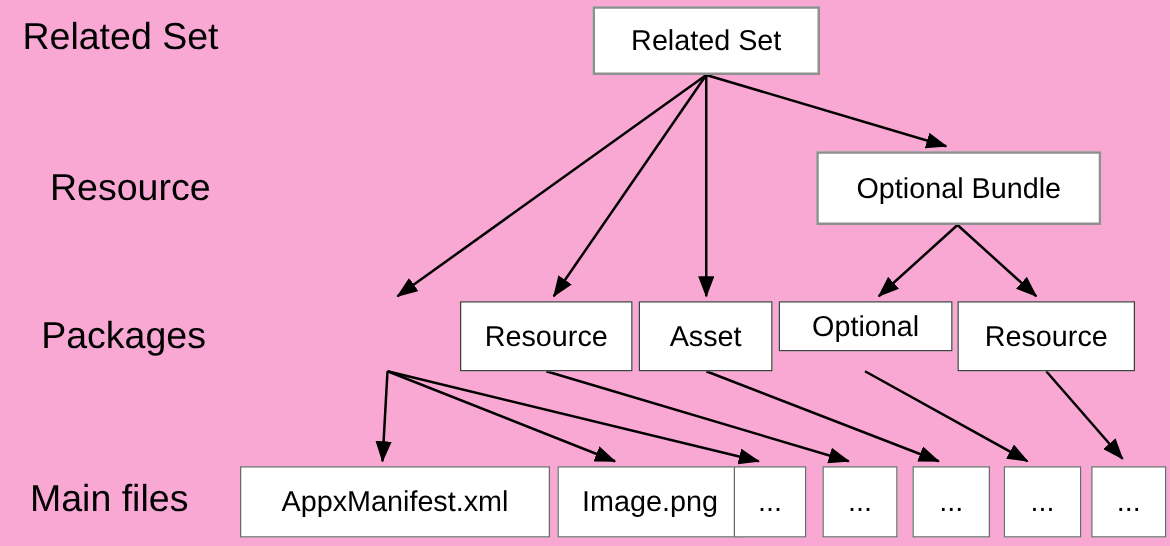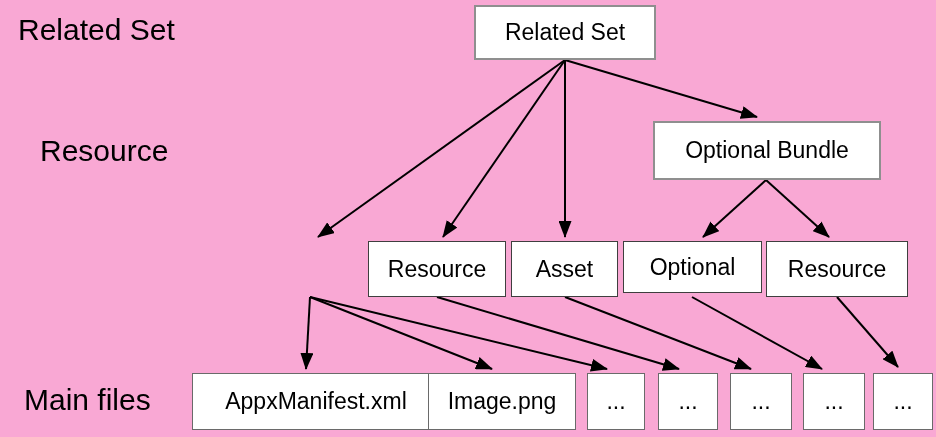--- a/index.html
+++ b/index.html
@@ -48,24 +48,24 @@
   #label-related-set { left: 18px;  top: 13px;  }
   #label-bundles     { left: 40px;  top: 134px; }
   #label-packages    { left: 33px;  top: 252px; }
   #label-loose-files { left: 24px;  top: 383px; }
 
   #box-related-set     { left: 474px; top: 5px;   width: 182px; height: 55px; }
   #box-optional-bundle { left: 653px; top: 121px; width: 228px; height: 59px; }
   #box-main            { left: 255px; top: 241px; width: 107px; height: 56px; }
   #box-resource        { left: 368px; top: 241px; width: 138px; height: 56px; }
   #box-asset           { left: 511px; top: 241px; width: 107px; height: 56px; }
-  #box-optional        { left: 623px; top: 241px; width: 139px; height: 52px; }
+  #box-optional        { left: 623px; top: 241px; width: 139px; height: 40px; }
   #box-resource2       { left: 766px; top: 241px; width: 142px; height: 56px; }
   #box-appxmanifest    { left: 192px; top: 373px; width: 248px; height: 57px; }
-  #box-imagepng        { left: 428px; top: 373px; width: 148px; height: 57px; }
+  #box-imagepng        { left: 446px; top: 373px; width: 148px; height: 57px; }
   #box-dots1           { left: 587px; top: 373px; width: 58px;  height: 57px; }
   #box-dots2           { left: 658px; top: 373px; width: 60px;  height: 57px; }
   #box-dots3           { left: 730px; top: 373px; width: 62px;  height: 57px; }
   #box-dots4           { left: 803px; top: 373px; width: 62px;  height: 57px; }
   #box-dots5           { left: 873px; top: 373px; width: 60px;  height: 57px; }
 </style>
 </head>
 <body>
 
 <div class="stage">
@@ -86,20 +86,21 @@
       <line x1="310" y1="297" x2="492" y2="369" stroke="#000000" marker-end="url(#arrowhead)"></line>
       <line x1="310" y1="297" x2="607" y2="369" stroke="#000000" marker-end="url(#arrowhead)"></line>
       <line x1="437" y1="297" x2="679" y2="369" stroke="#000000" marker-end="url(#arrowhead)"></line>
       <line x1="565" y1="297" x2="751" y2="369" stroke="#000000" marker-end="url(#arrowhead)"></line>
       <line x1="692" y1="297" x2="822" y2="369" stroke="#000000" marker-end="url(#arrowhead)"></line>
       <line x1="837" y1="297" x2="898" y2="367" stroke="#000000" marker-end="url(#arrowhead)"></line>
     </svg>
 
   <div class="rowlabel" id="label-related-set">Related Set</div>
   <div class="rowlabel" id="label-bundles">Resource</div>
+  <div class="rowlabel" id="label-packages">Packages</div>
   <div class="rowlabel" id="label-loose-files">Main files</div>
 
   <div class="node tier-top" id="box-related-set">Related Set</div>
   <div class="node tier-top" id="box-optional-bundle">Optional Bundle</div>
 
   <div class="node tier-pkg" id="box-resource">Resource</div>
   <div class="node tier-pkg" id="box-asset">Asset</div>
   <div class="node tier-pkg" id="box-optional">Optional</div>
   <div class="node tier-pkg" id="box-resource2">Resource</div>
 

